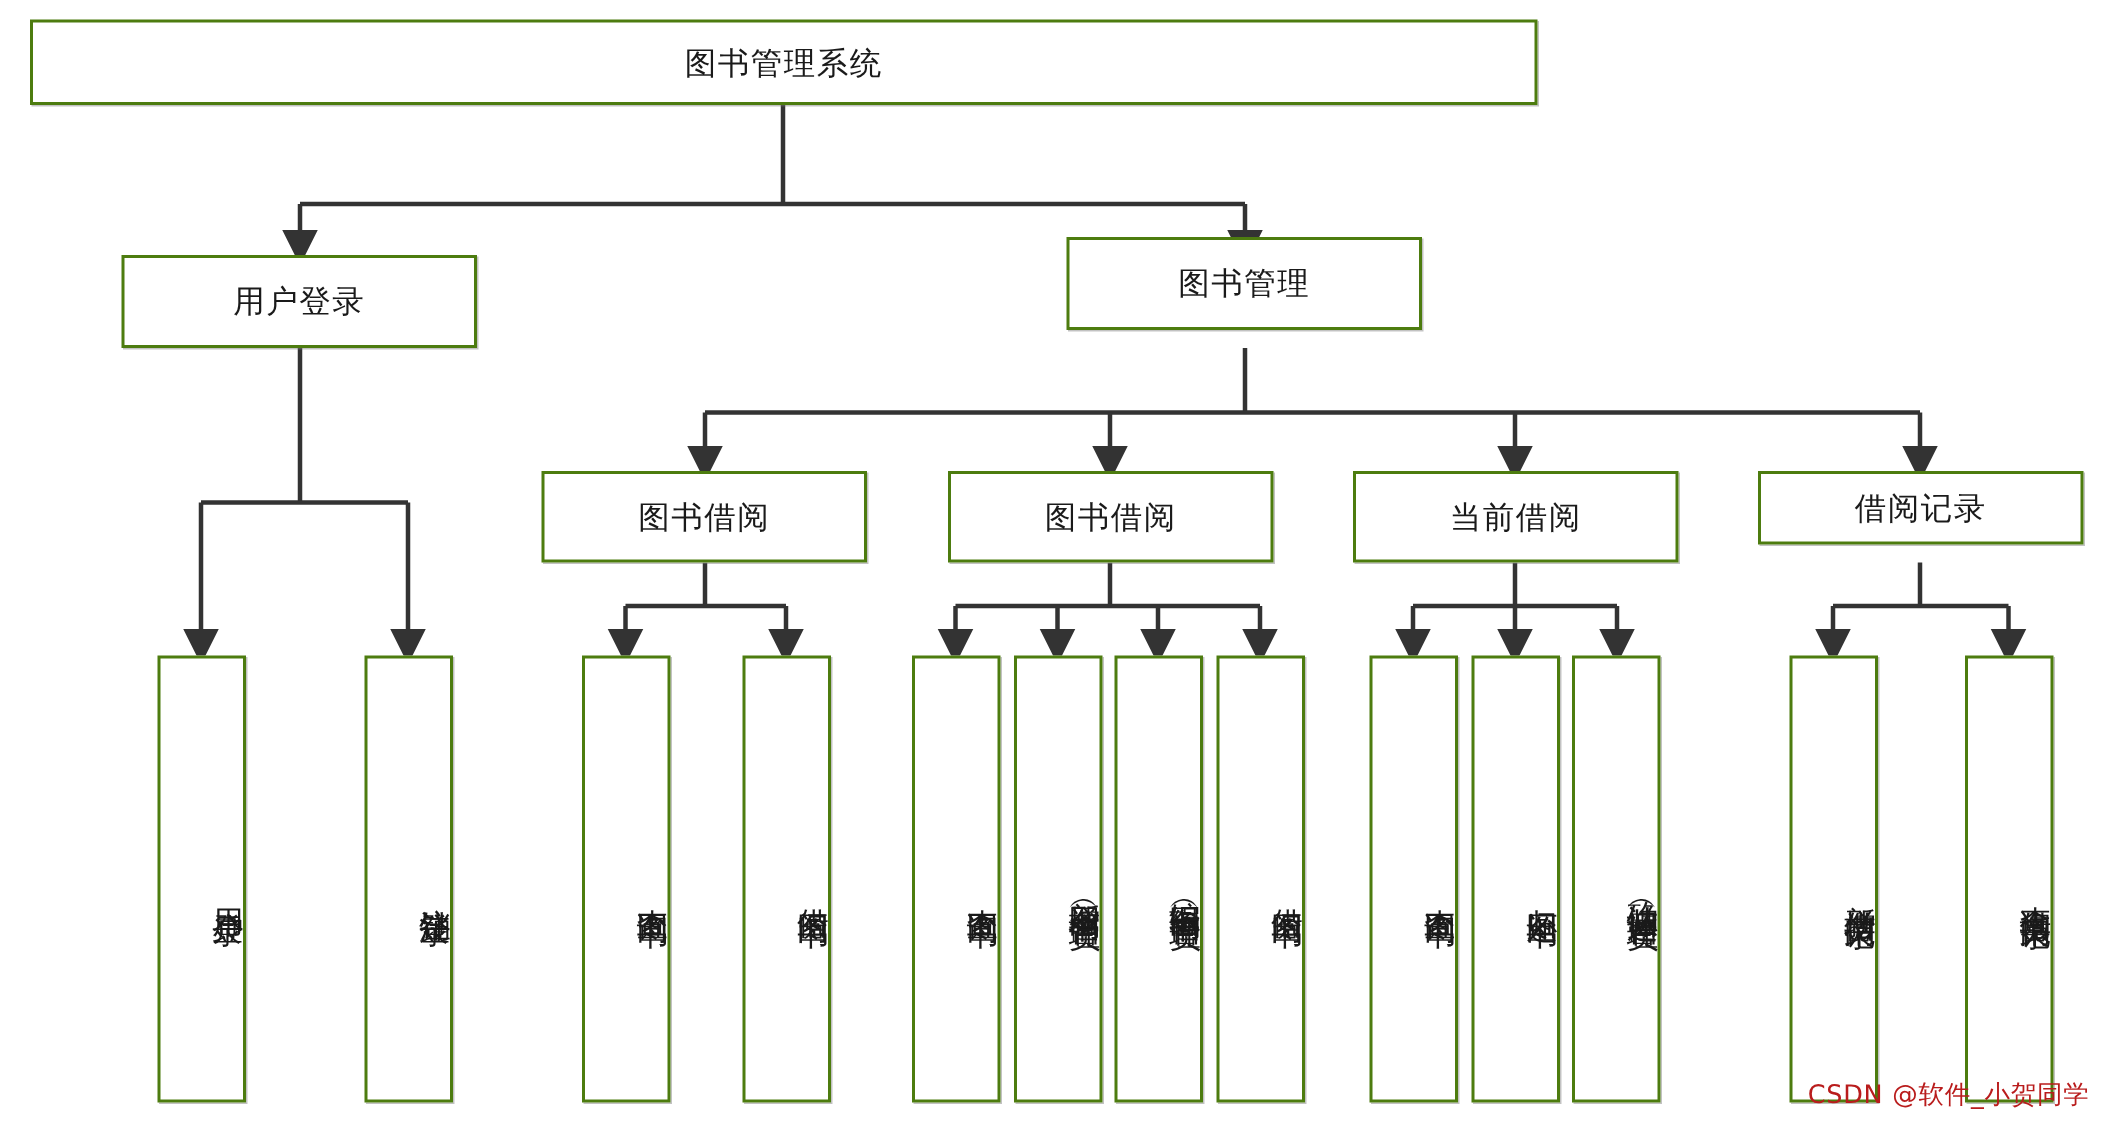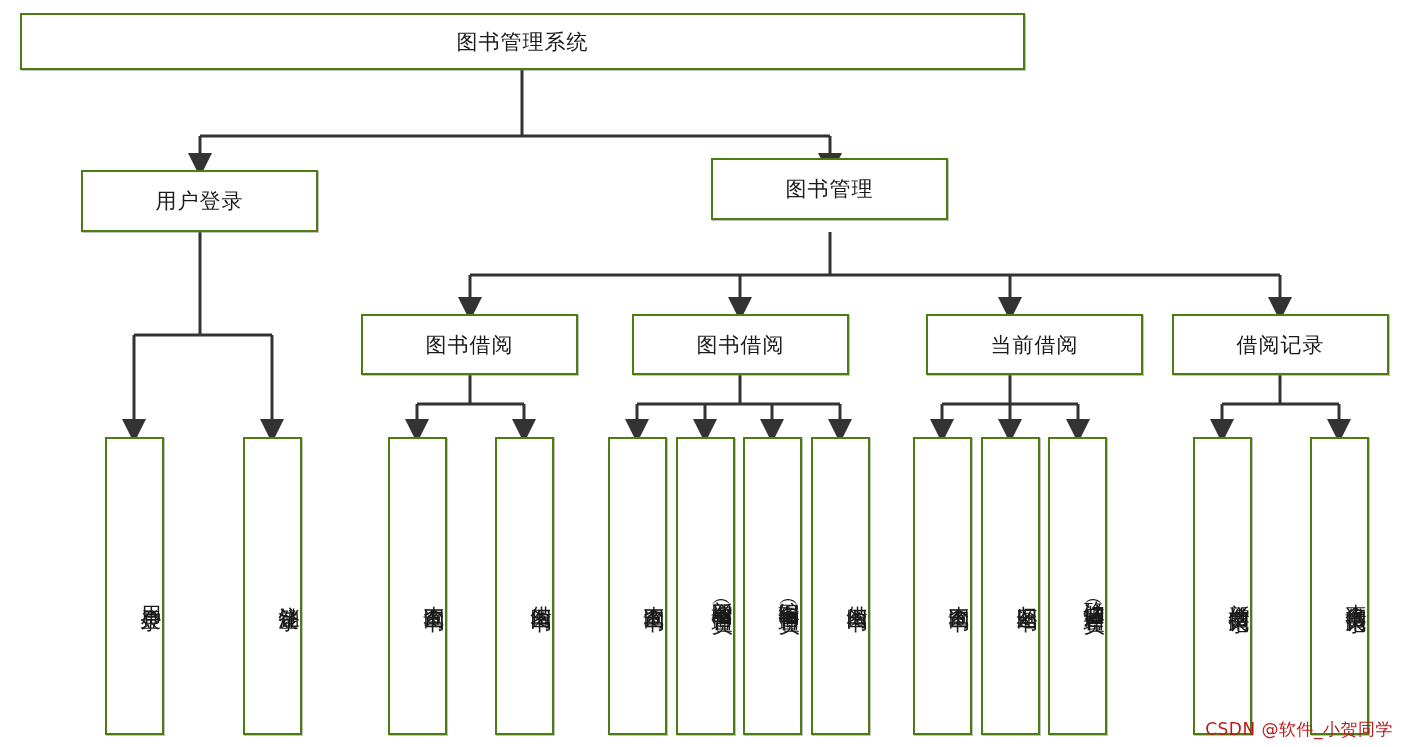--- a/index.html
+++ b/index.html
@@ -132,24 +132,24 @@
   <div class="node horiz" style="left:711px; top:158px; width:237px; height:62px;">
     <span>图书管理</span>
   </div>
 
   <div class="node horiz" style="left:361px; top:314px; width:217px; height:61px;">
     <span>图书借阅</span>
   </div>
   <div class="node horiz" style="left:632px; top:314px; width:217px; height:61px;align-items:center;">
     <span>图书借阅</span>
   </div>
-  <div class="node horiz" style="left:902px; top:314px; width:217px; height:61px;margin-left:24px;">
+  <div class="node horiz" style="left:902px; top:314px; width:217px; height:61px;">
     <span>当前借阅</span>
   </div>
-  <div class="node horiz" style="left:1172px; top:314px; width:217px; height:61px;">
+  <div class="node horiz" style="left:1172px; top:314px; width:217px; height:49px;">
     <span>借阅记录</span>
   </div>
 
   <div class="node vert" style="left:105px; top:437px; width:59px; height:298px;">
     <span>用户登录</span>
   </div>
   <div class="node vert" style="left:243px; top:437px; width:59px; height:298px;">
     <span>注销登录</span>
   </div>
 

